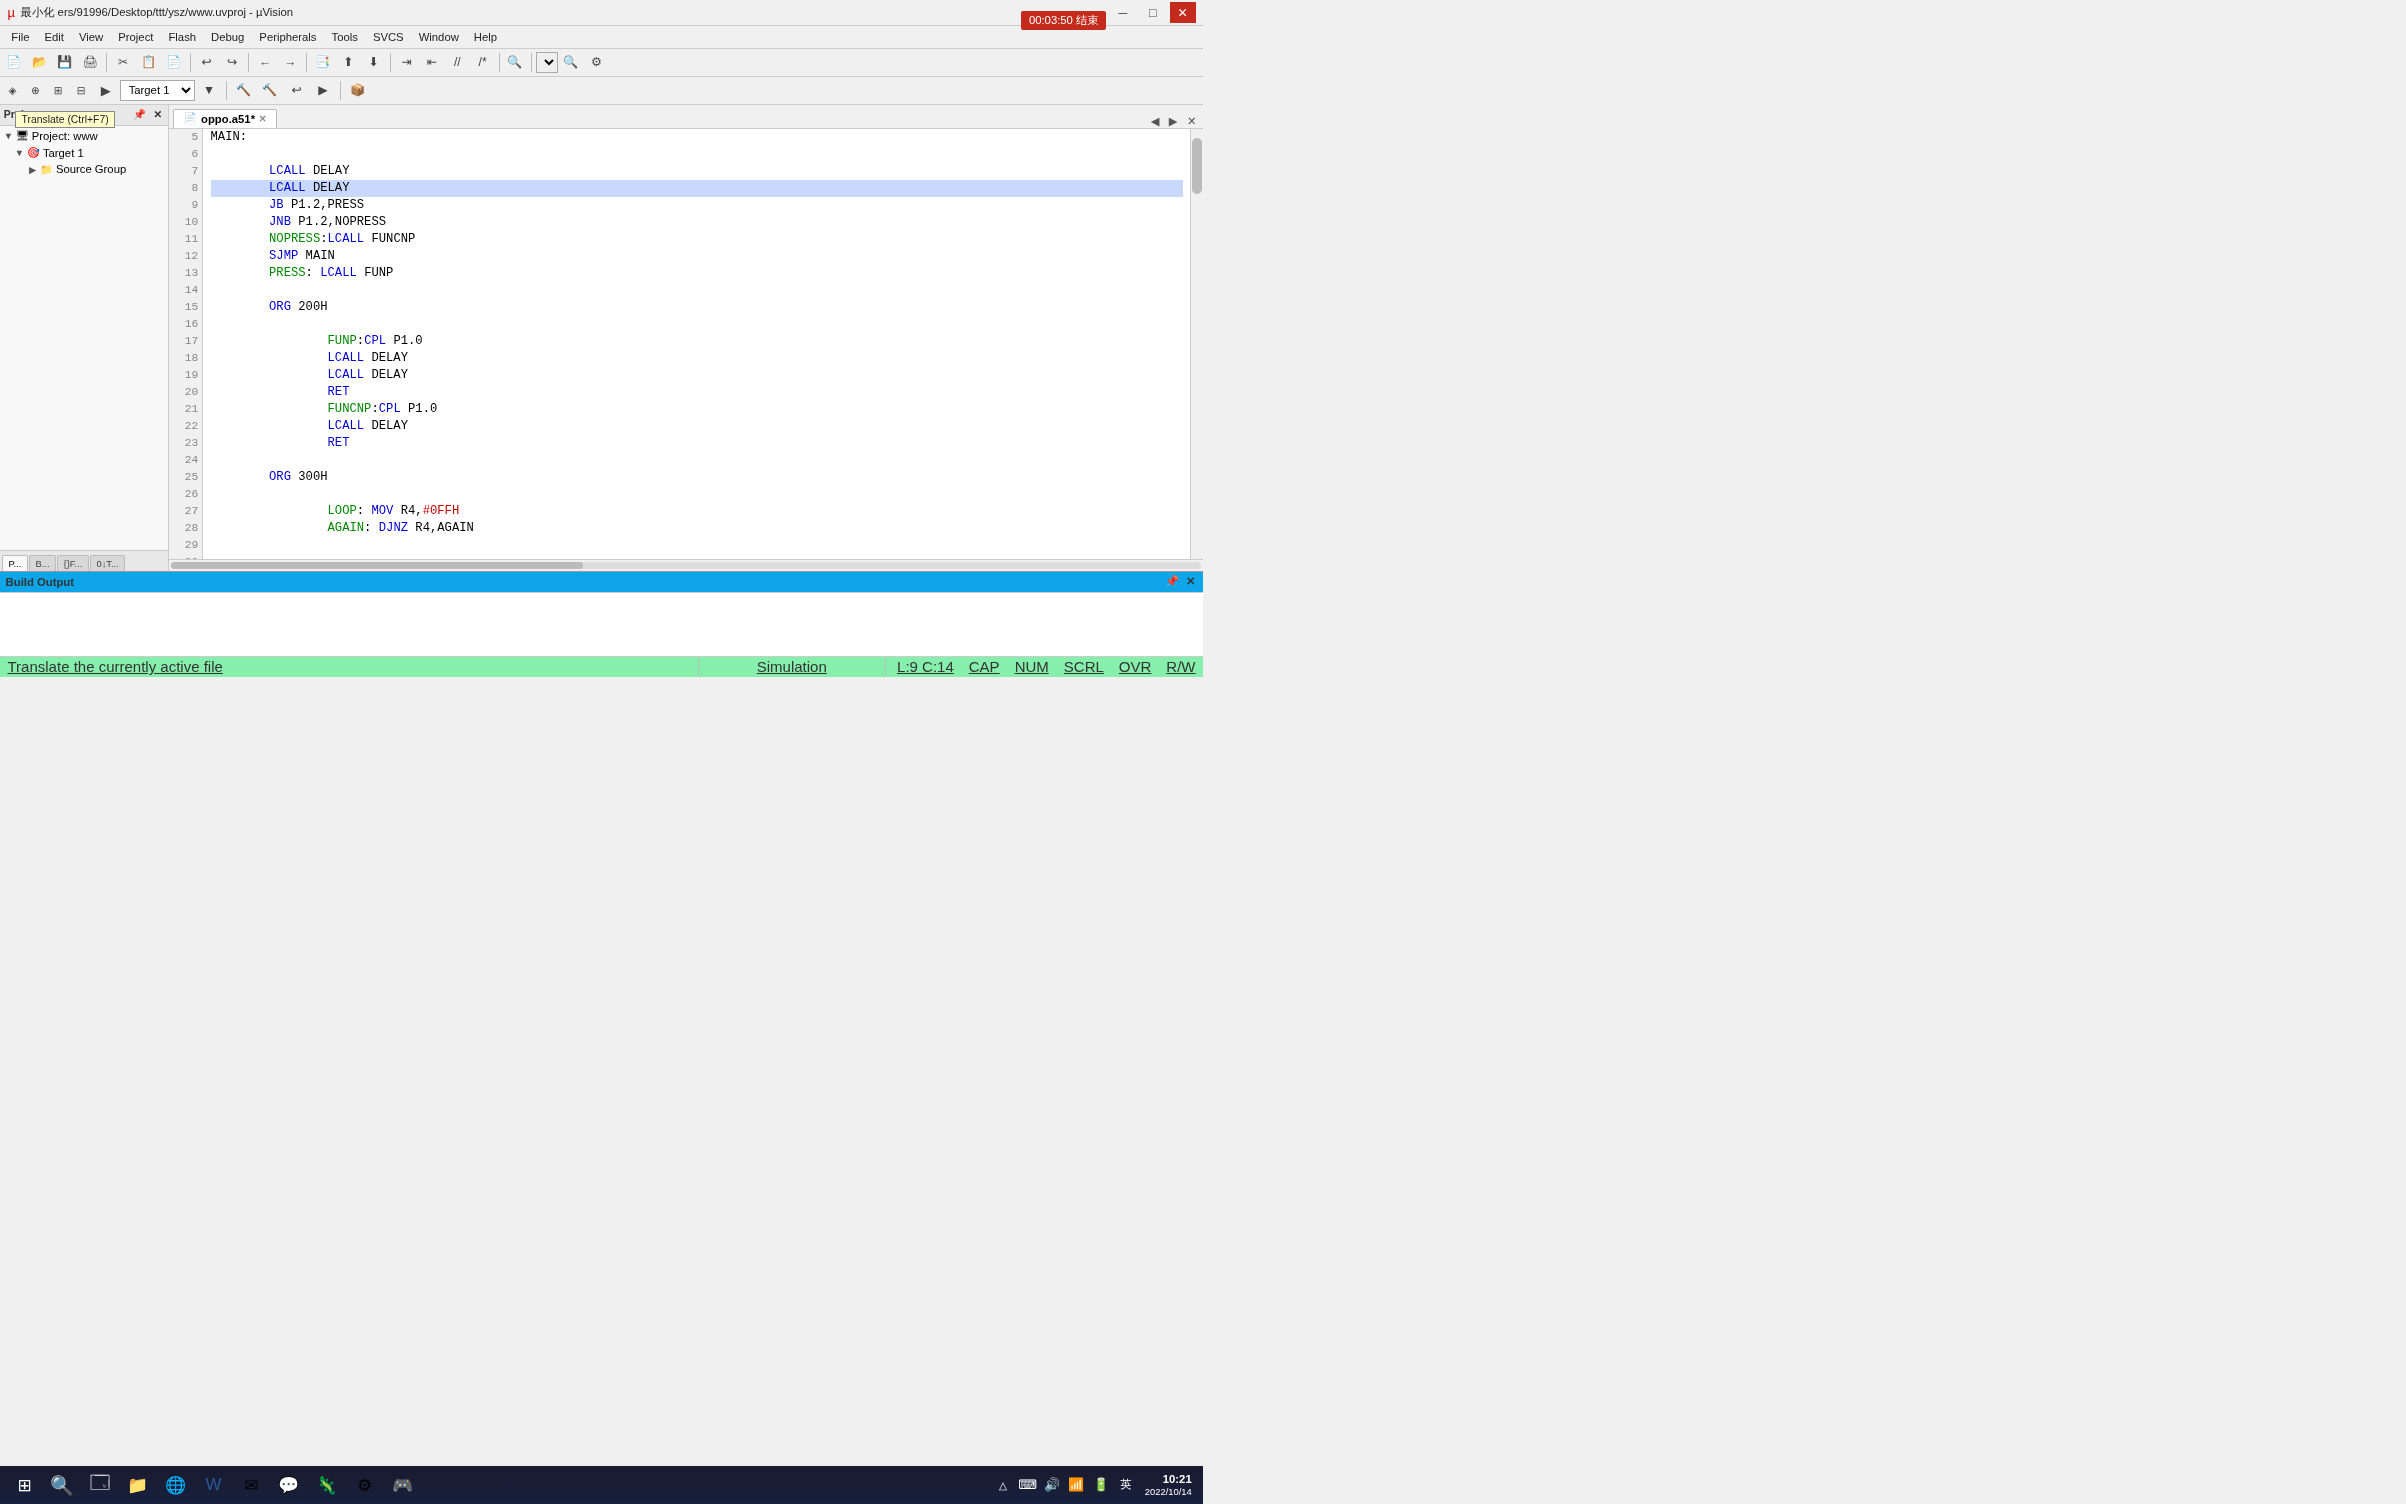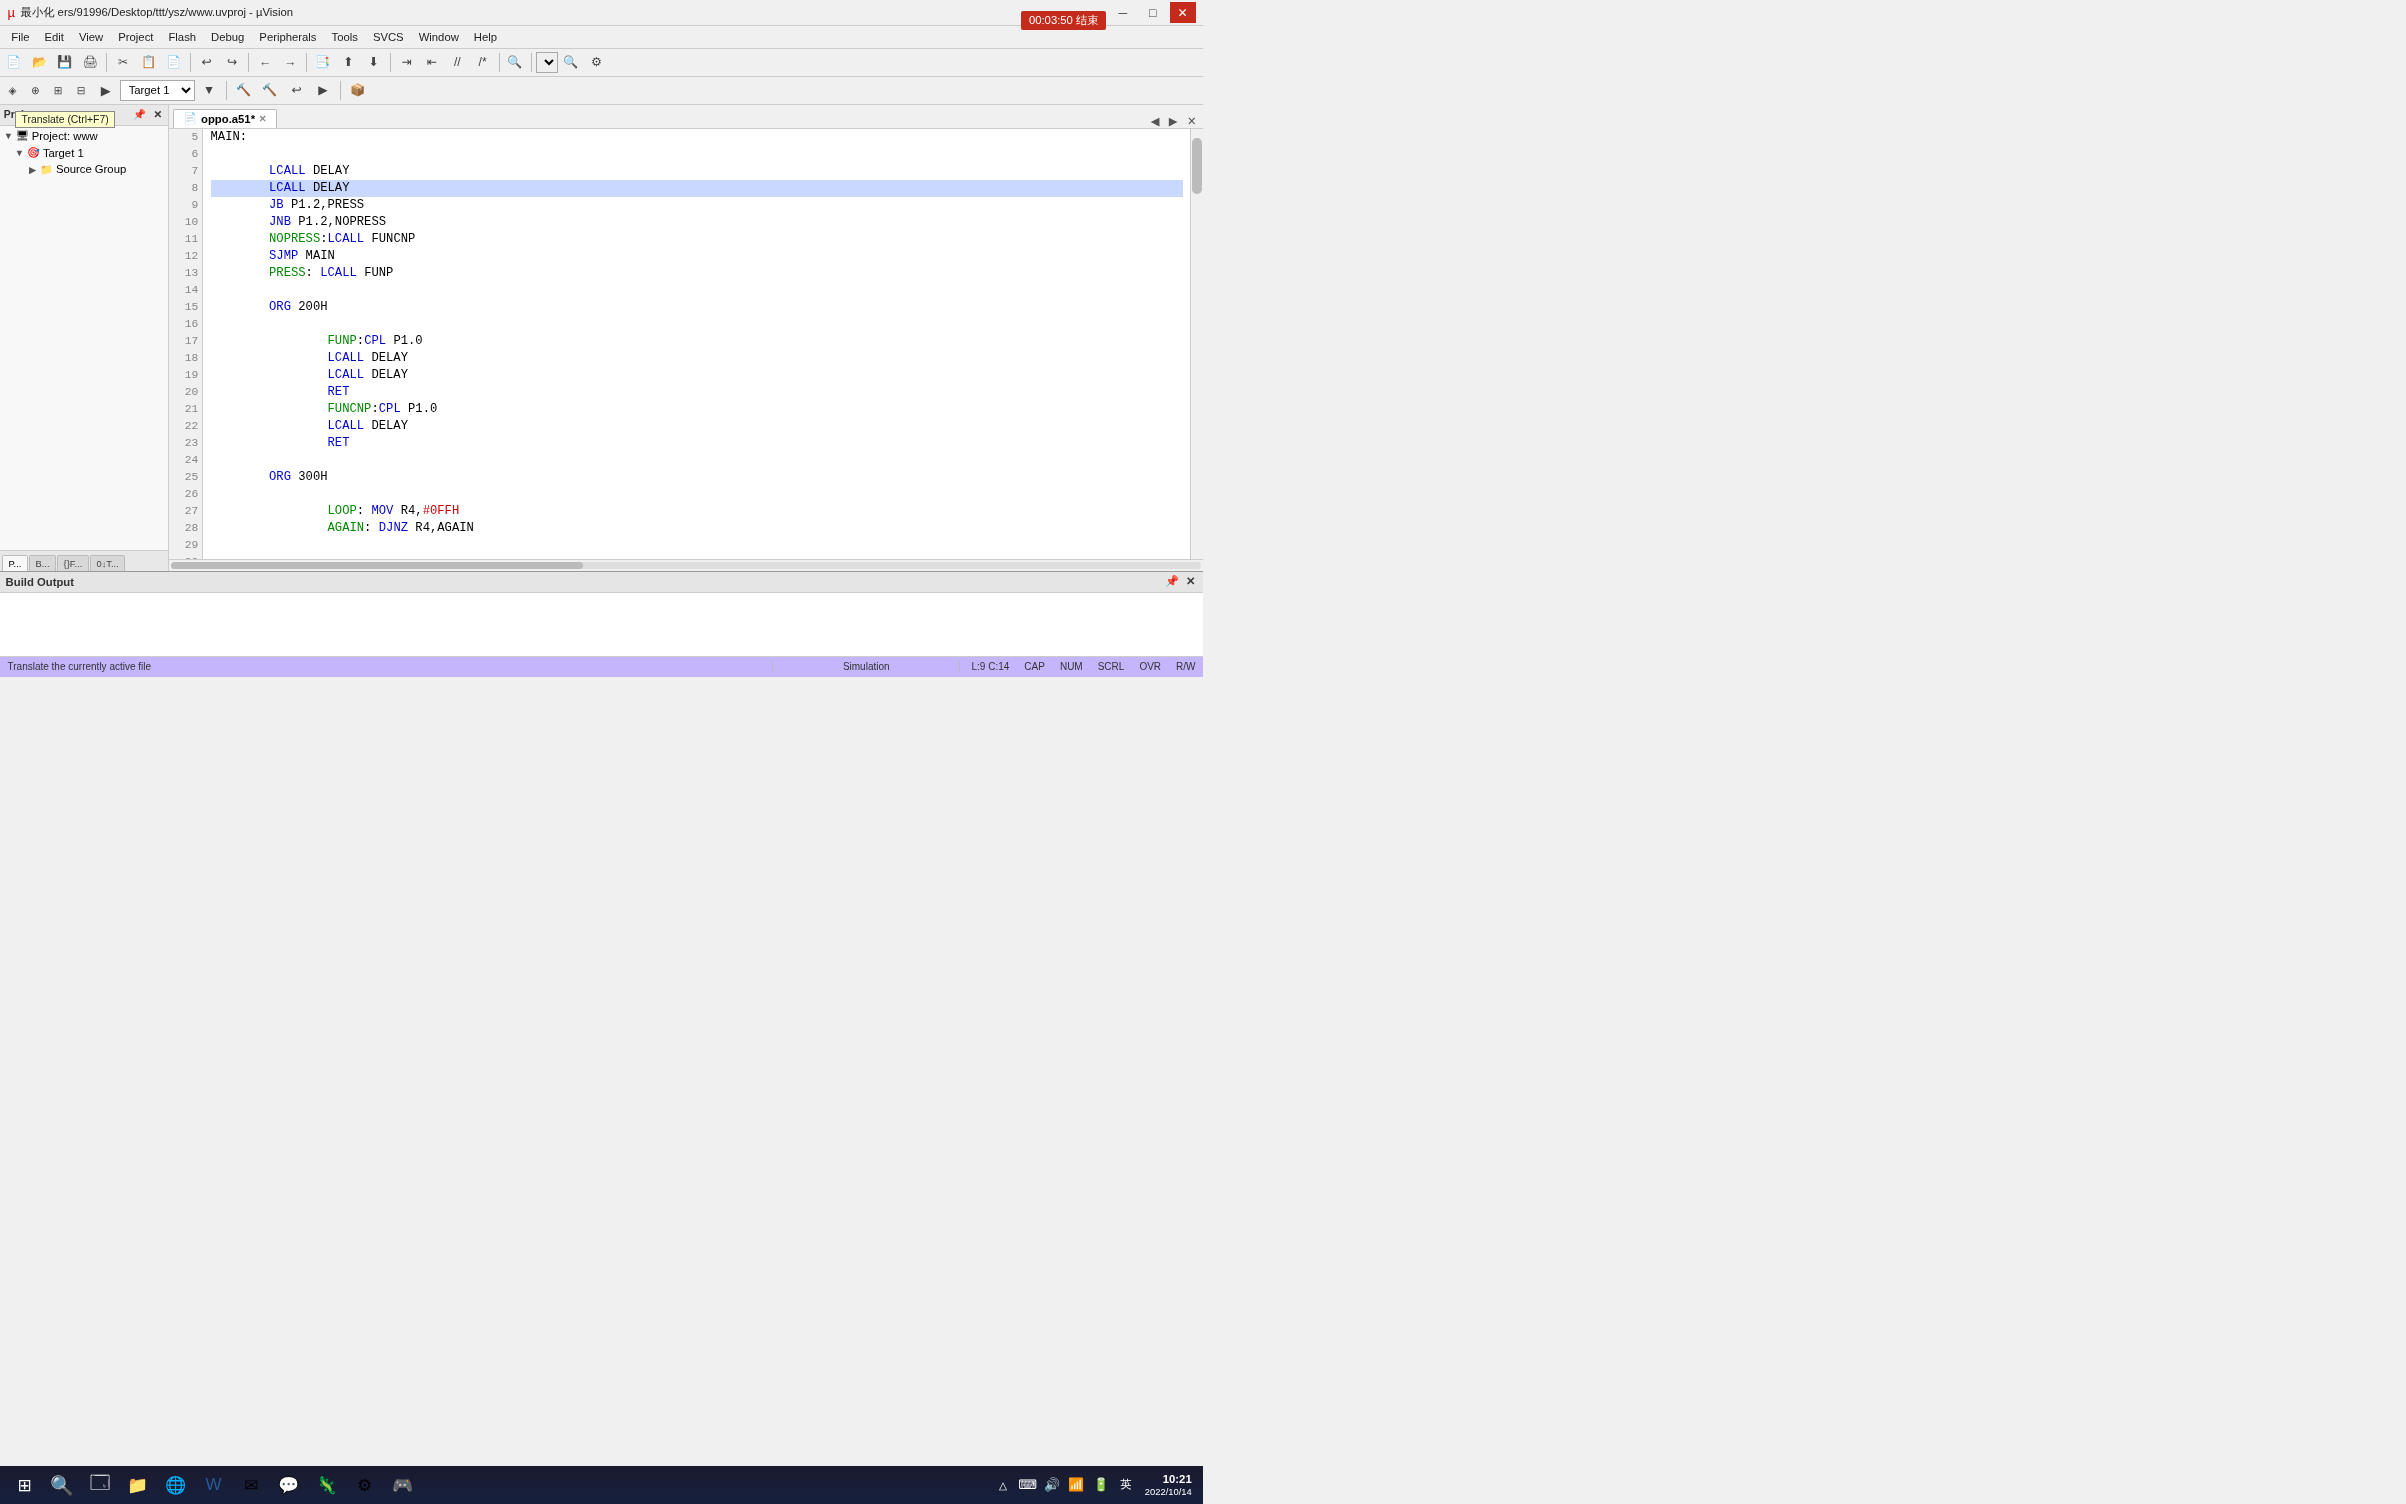--- a/index.html
+++ b/index.html
@@ -331,21 +331,21 @@
       background: #bbb;
       border-radius: 3.8px;
     }
     
     #build-output {
       height: 85px;
       background: white;
       border-top: 1.9px solid #999;
     }
     #build-output-header {
-      background: #e5e5e5;
+      background: #0ea5e9;
       height: 21px;
       display: flex;
       align-items: center;
       justify-content: space-between;
       padding: 0 5.6px;
       border-bottom: 0.9px solid #ccc;
     }
     #build-output-header span {
       font-size: 11.3px;
       font-weight: bold;
@@ -353,29 +353,30 @@
     }
     #build-output-content {
       height: calc(85px - 21px);
       overflow: auto;
       padding: 1.9px 3.8px;
       font-family: 'Courier New', monospace;
       font-size: 10.4px;
     }
     
     #statusbar {
-      background: #c4b5fd;
+      background: #86efac;
       height: 21px;
       display: flex;
       align-items: center;
       border-top: 0.9px solid #ccc;
       padding: 0 7.5px;
-      font-size: 10px;
+      font-size: 15px;
       color: #333;
       gap: 0;
+      text-decoration: underline;
     }
     #status-left { flex: 1; }
     #status-mid { width: 188px; text-align: center; border-left: 0.9px solid #bbb; border-right: 0.9px solid #bbb; padding: 0 23px; }
     #status-right { display: flex; gap: 15px; padding-left: 11.3px; }
     
     #taskbar {
       position: fixed;
       bottom: 0;
       left: 0;
       width: 1203px;

